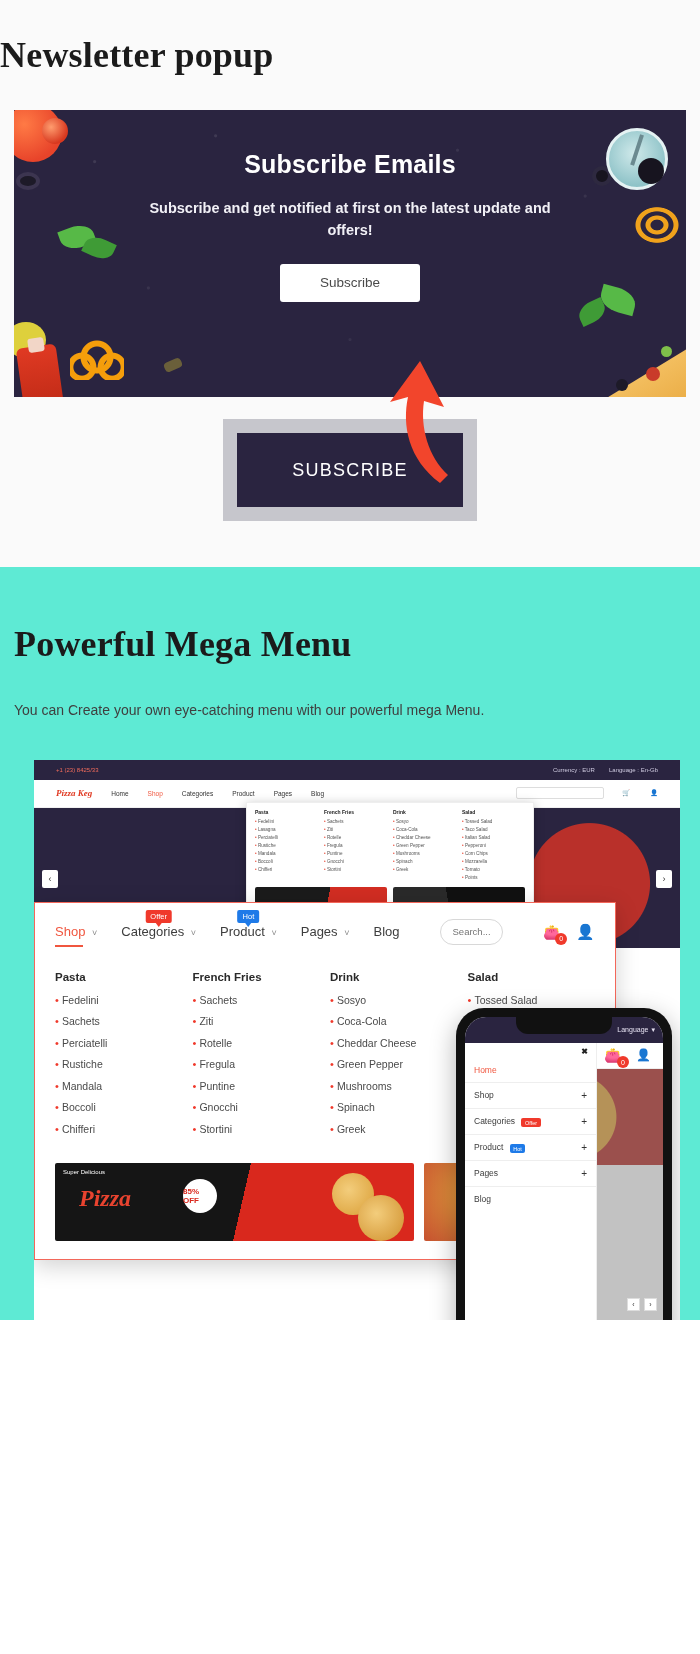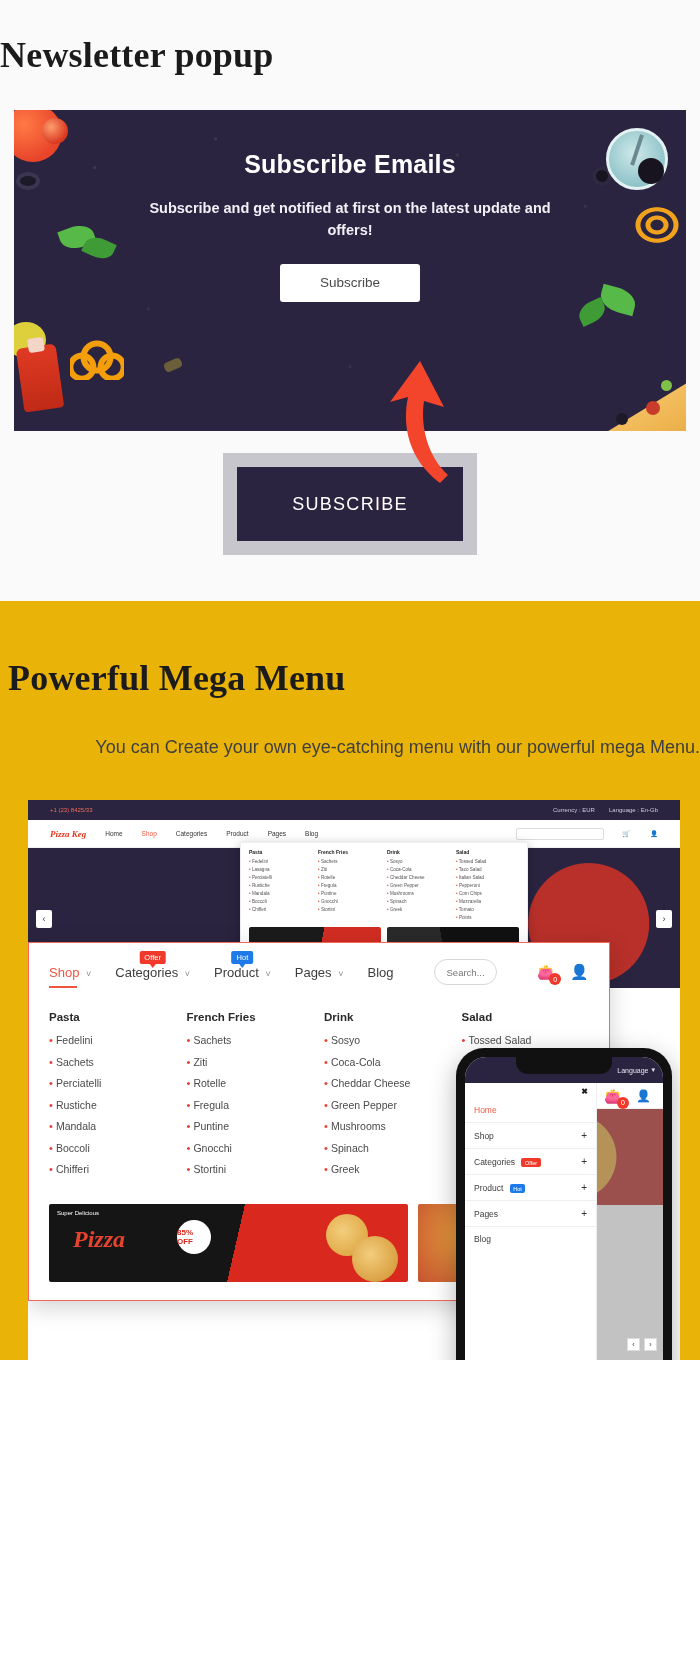--- a/index.html
+++ b/index.html
@@ -25,21 +25,21 @@
     letter-spacing: .2px;
     margin-bottom: 34px;
   }
 
   .popup-wrap {
     position: relative;
     margin: 0 14px;
   }
   .popup-card {
     position: relative;
-    height: 321px;
+    height: 287px;
     background:
       radial-gradient(circle at 12% 18%, rgba(255,255,255,.10) 0 1px, transparent 2px),
       radial-gradient(circle at 30% 9%, rgba(255,255,255,.10) 0 1px, transparent 2px),
       radial-gradient(circle at 66% 14%, rgba(255,255,255,.08) 0 1px, transparent 2px),
       radial-gradient(circle at 85% 30%, rgba(255,255,255,.07) 0 1px, transparent 2px),
       radial-gradient(circle at 20% 62%, rgba(255,255,255,.07) 0 1px, transparent 2px),
       radial-gradient(circle at 50% 80%, rgba(255,255,255,.06) 0 1px, transparent 2px),
       #2a2440;
     overflow: hidden;
   }
@@ -131,23 +131,23 @@
   }
   .sub-preview-btn {
     width: 226px; height: 74px; background: #2a2440; color: #fff;
     display: flex; align-items: center; justify-content: center;
     font-size: 18px; letter-spacing: 1.3px; font-weight: normal; cursor: pointer;
   }
 
   .arrow-svg { position: absolute; left: 378px; top: 355px; z-index: 9; }
 
   
-  .section-mega { background: #eab308; padding: 56px 0 0 8px; position: relative; }
+  .section-mega { background: #5eead4; padding: 56px 0 0 14px; position: relative; }
   .mega-desc {
-    text-align: right; font-size: 18px; color: #3f3f3f;
+    text-align: left; font-size: 14px; color: #3f3f3f;
     line-height: 1.62; margin-top: 28px;
   }
   .shot {
     position: relative; margin: 38px 20px 0 20px; height: 560px;
     background: #ffffff; overflow: hidden;
   }
 
   
   .topbar {
     height: 20px; background: #2a2440; color: #cfcbe0;

